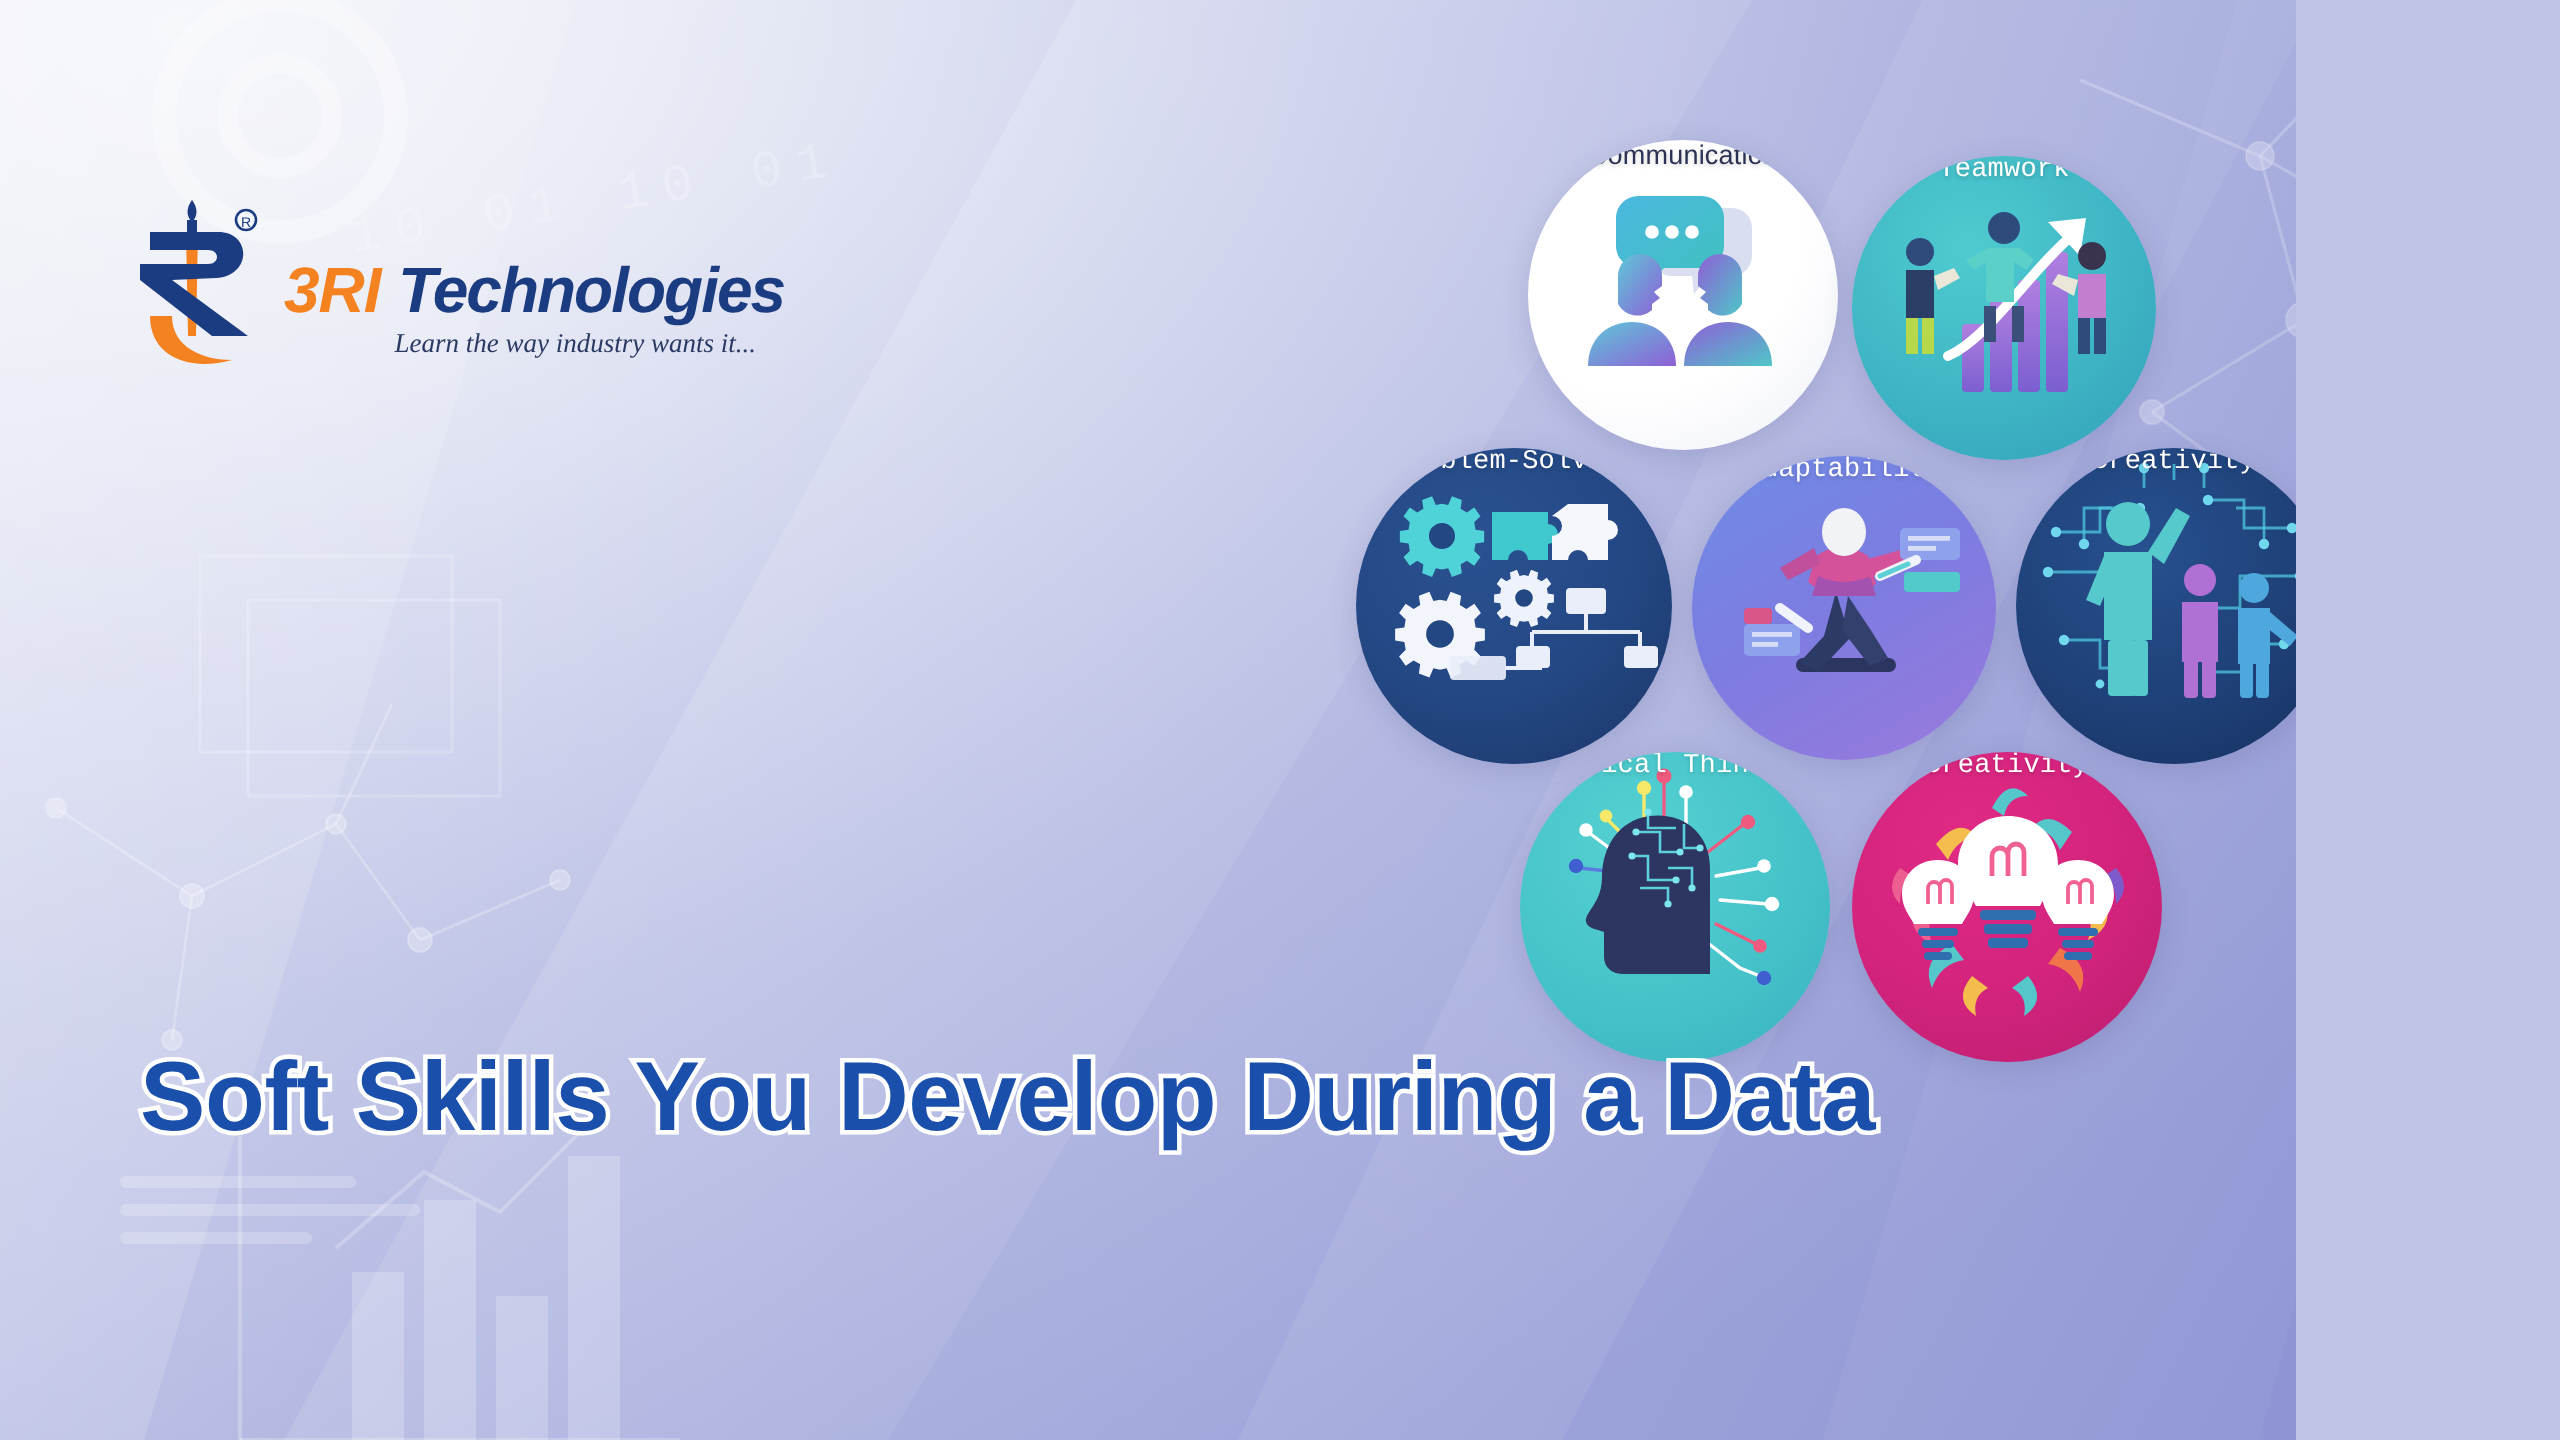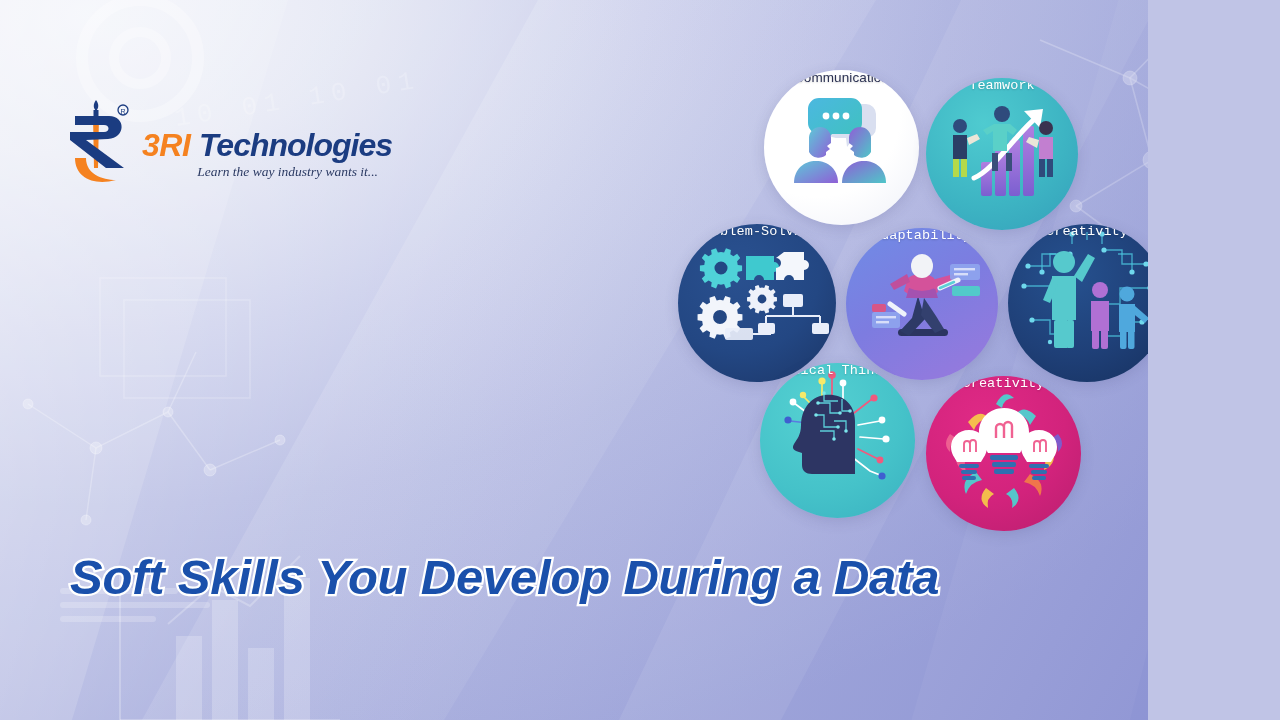--- a/index.html
+++ b/index.html
@@ -60,23 +60,22 @@
     padding-bottom:26px;
     text-shadow:0 1px 2px rgba(0,0,0,0.18);
     white-space:nowrap;
   }
   .cap-dark { color:#2c3253; text-shadow:none; }
   .cap-light { color:#ffffff;font-family:Liberation Mono, monospace; }
 
   
   #headline {
     position:absolute;
-    left:70px; top:540px;
+    left:70px; top:512px;
     width:1080px;
-    font-style:italic;
   }
   #headline .line {
     font-size:49px;
     font-weight:700;
     line-height:74px;
     color:#1a50ab;
     letter-spacing:-0.2px;
     -webkit-text-stroke:4.5px #ffffff;
     paint-order:stroke fill;
     white-space:nowrap;
@@ -456,21 +455,21 @@
             <path d="M111 80 h16 v28 h-16 z"></path>
             <path d="M127 82 l14 12 -4 5 -14 -11 z"></path>
             <rect x="112" y="106" width="6.5" height="19" rx="2"></rect>
             <rect x="120" y="106" width="6.5" height="19" rx="2"></rect>
           </g>
         </svg>
       </div>
       <span class="cap cap-light">Creativity</span>
     </div>
 
-    <div class="skill" style="left:100px; top:305px; width:155px; height:155px;
+    <div class="skill" style="left:100px; top:318px; width:155px; height:155px;
                 background:radial-gradient(circle at 38% 30%, #55d1d2 0%, #45c2c9 58%, #39b0c0 100%);">
       <div class="art">
         <svg viewBox="0 0 155 155">
 
           <g fill="none" stroke-width="1.7" stroke-linecap="round">
             <path d="M62 46 V20" stroke="#f6e96a"></path>
             <path d="M72 40 V14" stroke="#f05a7e"></path>
             <path d="M83 42 V22" stroke="#ffffff"></path>
             <path d="M50 52 L34 40" stroke="#ffffff"></path>
             <path d="M48 60 L30 58" stroke="#5a7be0"></path>

